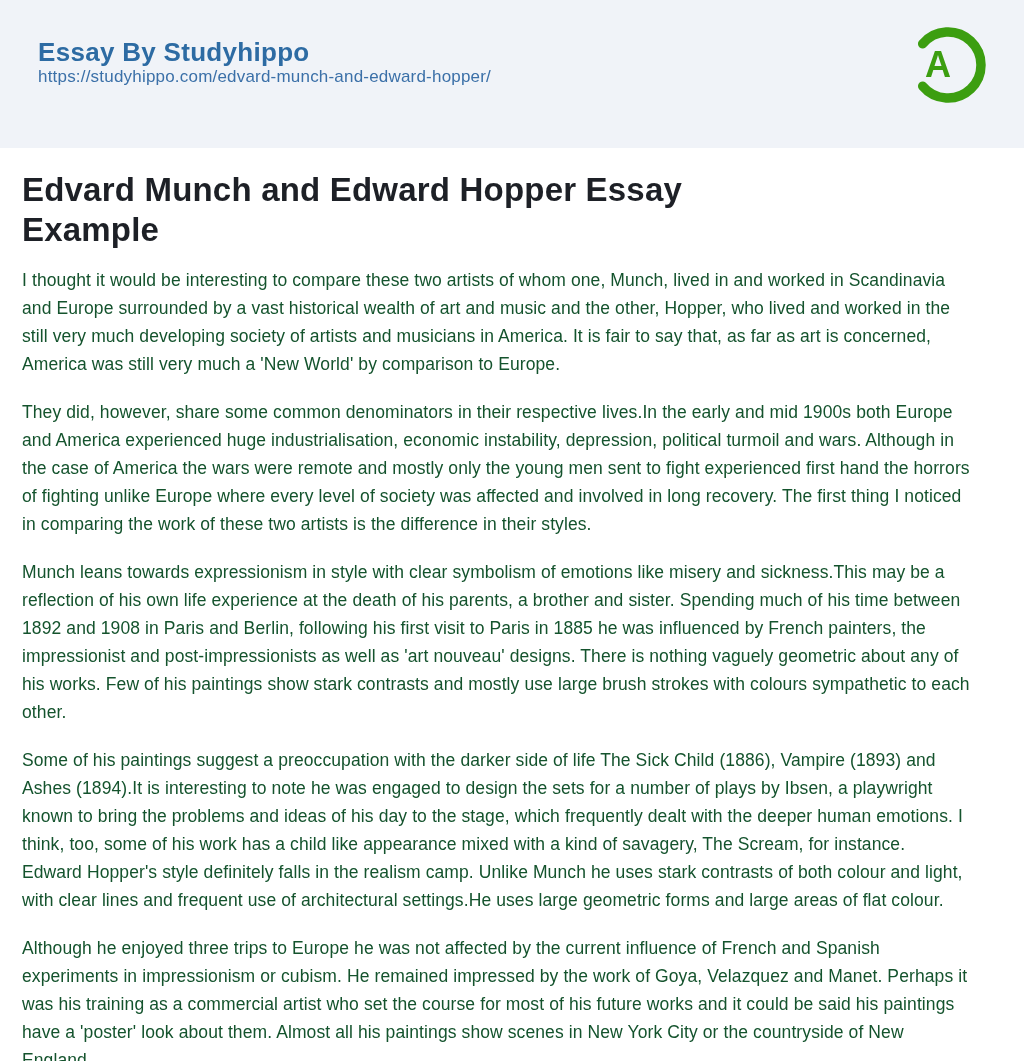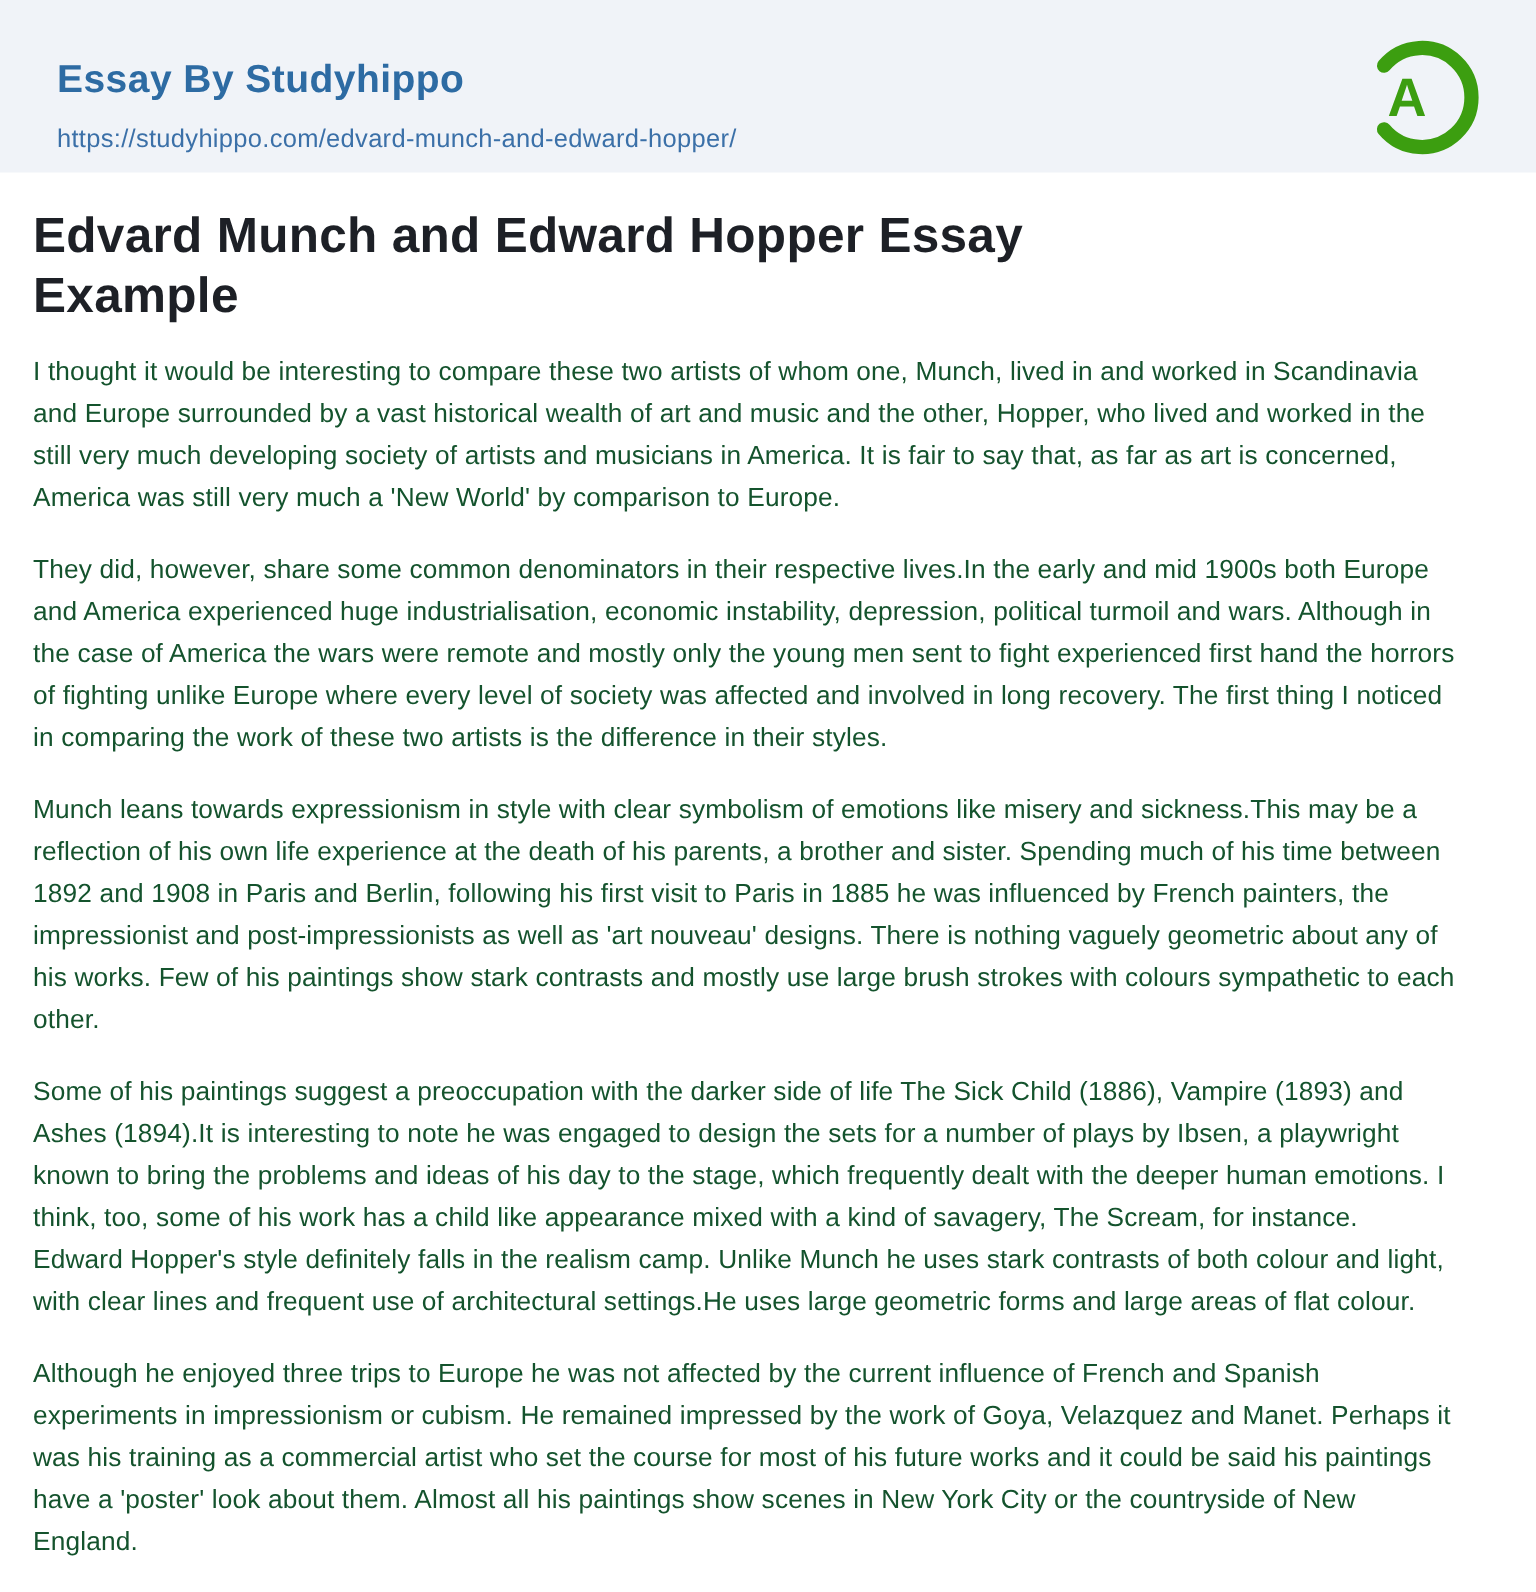--- a/index.html
+++ b/index.html
@@ -7,34 +7,34 @@
     width: 1024px;
     background: #ffffff;
     font-family: "Liberation Sans", sans-serif;
   }
   body { min-height: 1061px; position: relative; }
 
   
   .header {
     position: relative;
     width: 100%;
-    height: 115px;
+    height: 148px;
     background: #f0f3f8;
     padding: 38px 44px 0 38px;
   }
   .site-title {
     color: #2d6ba3;
     font-size: 26px;
     font-weight: bold;
     letter-spacing: 0.3px;
     line-height: 1.1;
   }
   .site-url {
     display: inline-block;
-    margin-top: 16px;
+    margin-top: 0;
     color: #3b70a8;
     font-size: 17px;
     text-decoration: none;
     letter-spacing: 0.2px;
   }
   .logo {
     position: absolute;
     top: 18px;
     right: 36px;
     width: 86px;

